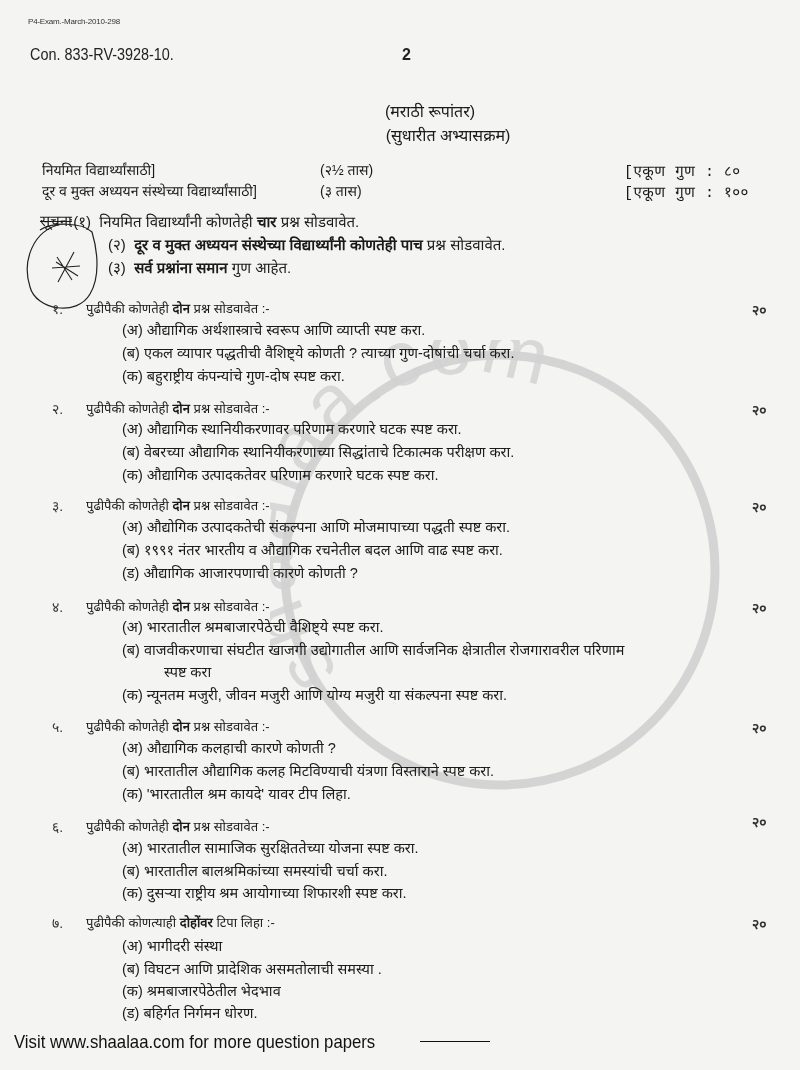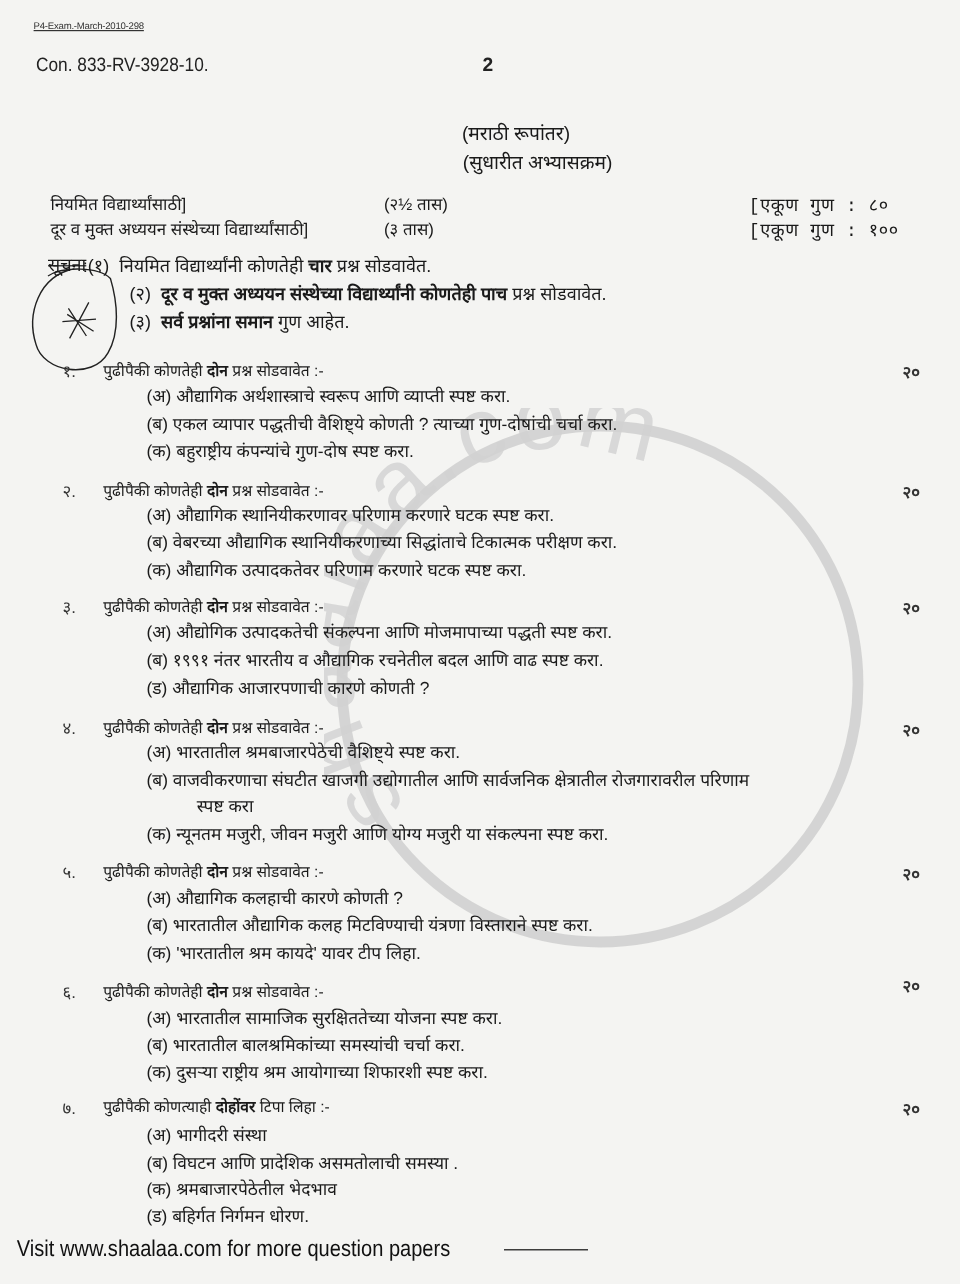--- a/index.html
+++ b/index.html
@@ -5,21 +5,21 @@
     * { box-sizing: border-box; margin: 0; padding: 0; }
     html, body { width: 800px; height: 1070px; background: #f4f4f2; overflow: hidden; }
     body {
       position: relative;
       font-family: "Liberation Sans Narrow", "Liberation Sans", "DejaVu Sans", sans-serif;
       color: #1a1a1a;
     }
     .page { position: absolute; left: 0; top: 0; width: 800px; height: 1070px; }
     .abs { position: absolute; white-space: nowrap; }
 
-    .top-ref { left: 28px; top: 17px; font-size: 8px; color: #333; letter-spacing: -0.2px; text-decoration: underline; }
+    .top-ref { left: 28px; top: 17px; font-size: 8px; color: #333; letter-spacing: -0.2px; }
     .con-ref { left: 30px; top: 46px; font-size: 16px; color: #222; transform: scaleX(0.9); transform-origin: left; }
     .page-no { left: 402px; top: 46px; font-size: 16px; font-weight: bold; color: #222; }
 
     .title1 { left: 0; width: 800px; top: 100px; text-align: center; font-size: 16px; padding-left: 60px; }
     .title2 { left: 0; width: 800px; top: 124px; text-align: center; font-size: 16px; padding-left: 96px; }
 
     .hdr-row { font-size: 14px; }
     .hdr-l { left: 42px; }
     .hdr-m { left: 320px; }
     .hdr-r { left: 624px; font-size: 15px; letter-spacing: 0.5px; font-family: Liberation Mono, monospace; }

